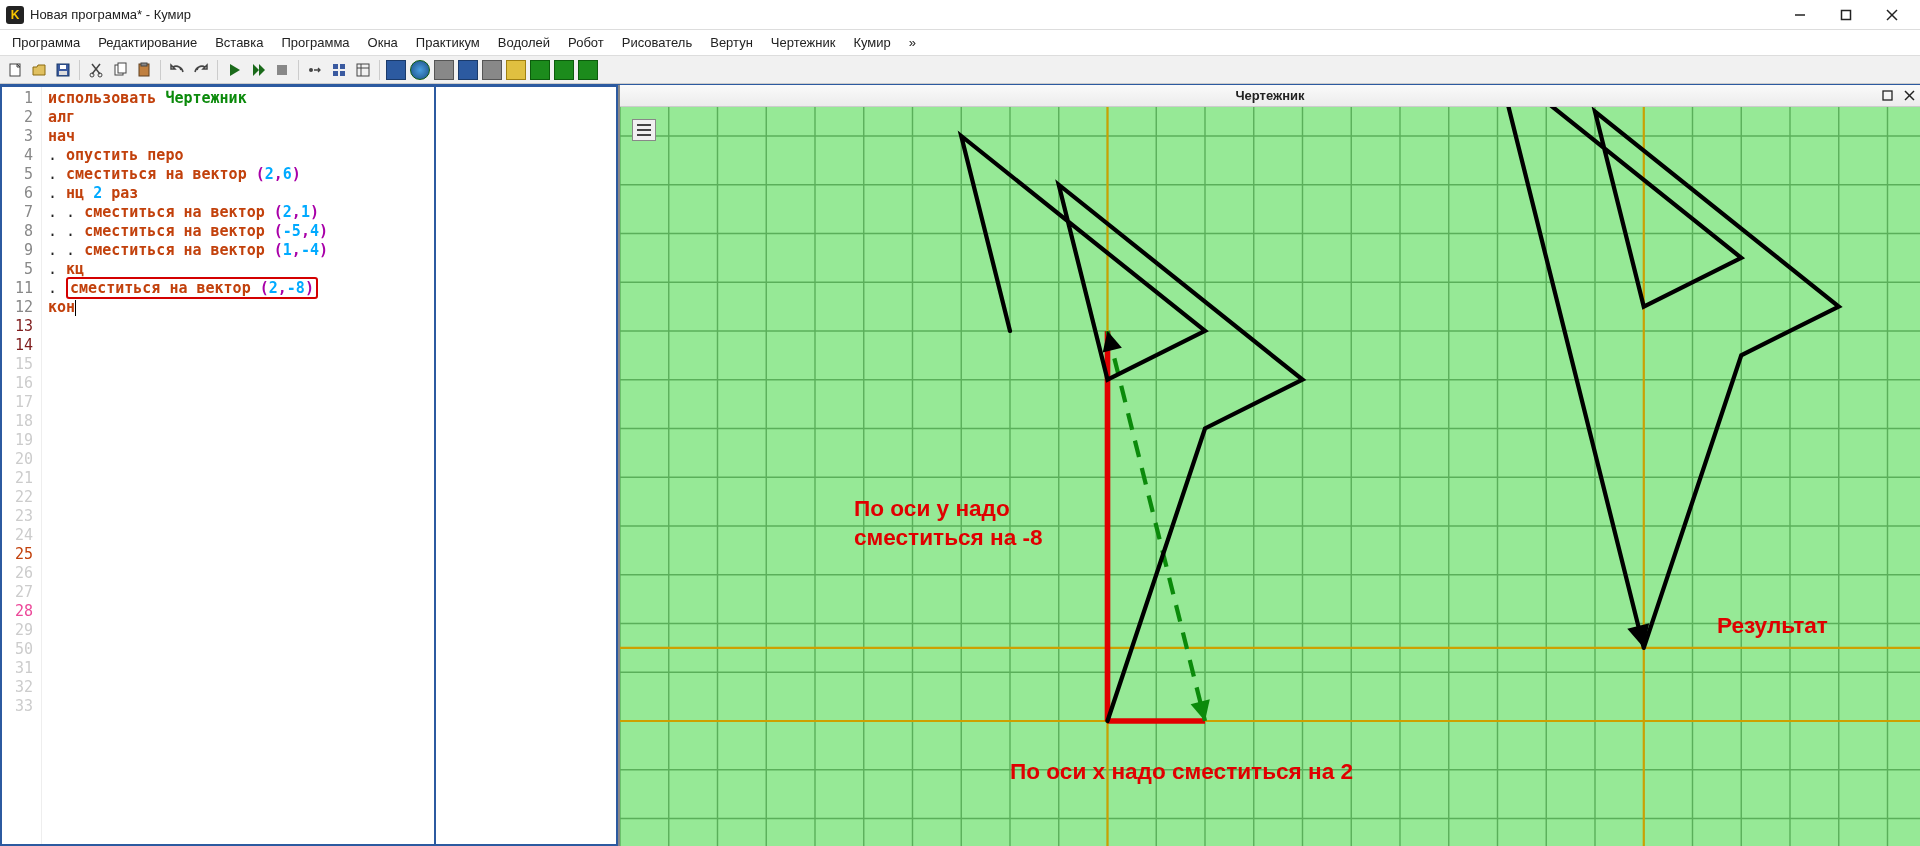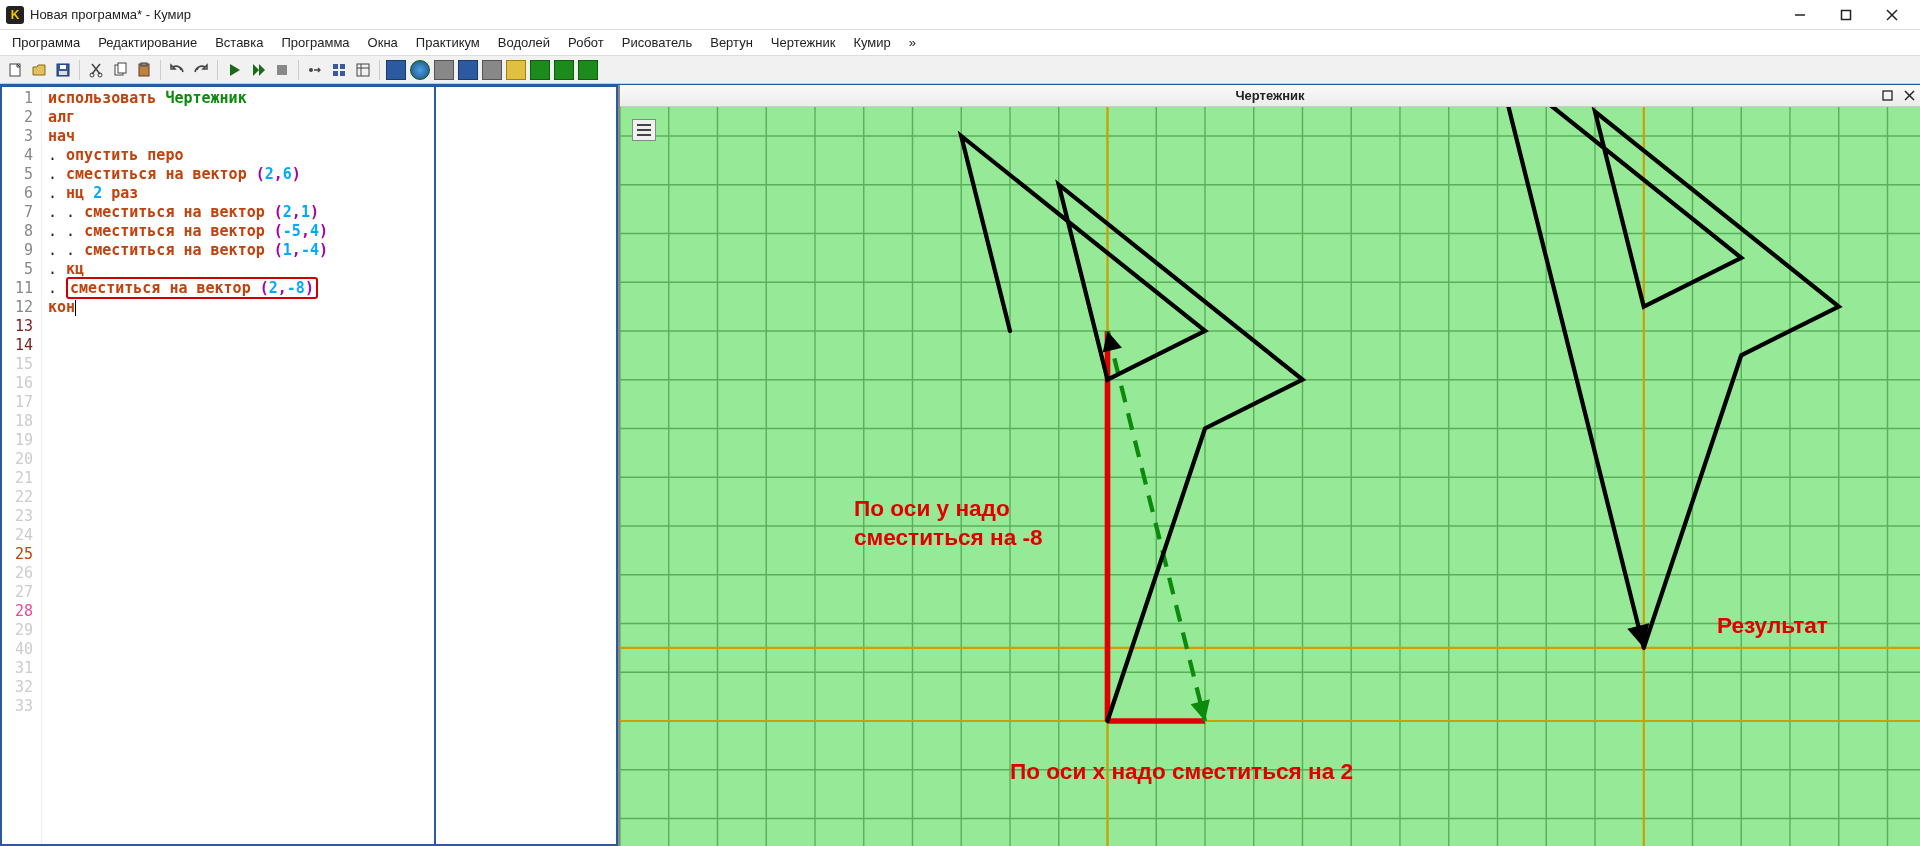--- a/index.html
+++ b/index.html
@@ -255,21 +255,21 @@
           <div style="color: rgb(204, 204, 204);">20</div>
           <div style="color: rgb(204, 204, 204);">21</div>
           <div style="color: rgb(204, 204, 204);">22</div>
           <div style="color: rgb(204, 204, 204);">23</div>
           <div style="color: rgb(204, 204, 204);">24</div>
           <div style="color: #c2410c;">25</div>
           <div style="color: rgb(204, 204, 204);">26</div>
           <div style="color: rgb(204, 204, 204);">27</div>
           <div style="color: #ec4899;">28</div>
           <div style="color: rgb(204, 204, 204);">29</div>
-          <div style="color: rgb(204, 204, 204);">40</div>
+          <div style="color: rgb(204, 204, 204);">50</div>
           <div style="color: rgb(204, 204, 204);">31</div>
           <div style="color: rgb(204, 204, 204);">32</div>
           <div style="color: rgb(204, 204, 204);">33</div>
         </div>
       <div class="code-area" id="code"><div class="code-line"><span><span class="kw">использовать </span><span class="actor">Чертежник</span></span></div><div class="code-line"><span><span class="kw">алг</span></span></div><div class="code-line"><span><span class="kw">нач</span></span></div><div class="code-line"><span><span>. </span><span class="kw">опустить перо</span></span></div><div class="code-line"><span><span>. </span><span class="kw">сместиться на вектор </span><span class="paren">(</span><span class="num">2</span><span class="op">,</span><span class="num">6</span><span class="paren">)</span></span></div><div class="code-line"><span><span>. </span><span class="kw">нц </span><span class="num">2</span><span class="kw"> раз</span></span></div><div class="code-line"><span><span>. . </span><span class="kw">сместиться на вектор </span><span class="paren">(</span><span class="num">2</span><span class="op">,</span><span class="num">1</span><span class="paren">)</span></span></div><div class="code-line"><span><span>. . </span><span class="kw">сместиться на вектор </span><span class="paren">(</span><span class="num">-5</span><span class="op">,</span><span class="num">4</span><span class="paren">)</span></span></div><div class="code-line"><span><span>. . </span><span class="kw">сместиться на вектор </span><span class="paren">(</span><span class="num">1</span><span class="op">,</span><span class="num">-4</span><span class="paren">)</span></span></div><div class="code-line"><span><span>. </span><span class="kw">кц</span></span></div><div class="code-line"><span><span>. </span><span class="hl"><span class="kw">сместиться на вектор </span><span class="paren">(</span><span class="num">2</span><span class="op">,</span><span class="num">-8</span><span class="paren">)</span></span></span></div><div class="code-line"><span><span class="kw">кон</span><span class="cursor"></span></span></div><div class="code-line"></div><div class="code-line"></div><div class="code-line"></div><div class="code-line"></div><div class="code-line"></div><div class="code-line"></div><div class="code-line"></div><div class="code-line"></div><div class="code-line"></div><div class="code-line"></div><div class="code-line"></div><div class="code-line"></div><div class="code-line"></div><div class="code-line"></div><div class="code-line"></div><div class="code-line"></div><div class="code-line"></div><div class="code-line"></div><div class="code-line"></div><div class="code-line"></div><div class="code-line"></div></div>
       <div class="margin-area"></div>
     </div>
   </div>
 
   <div class="right-pane">

